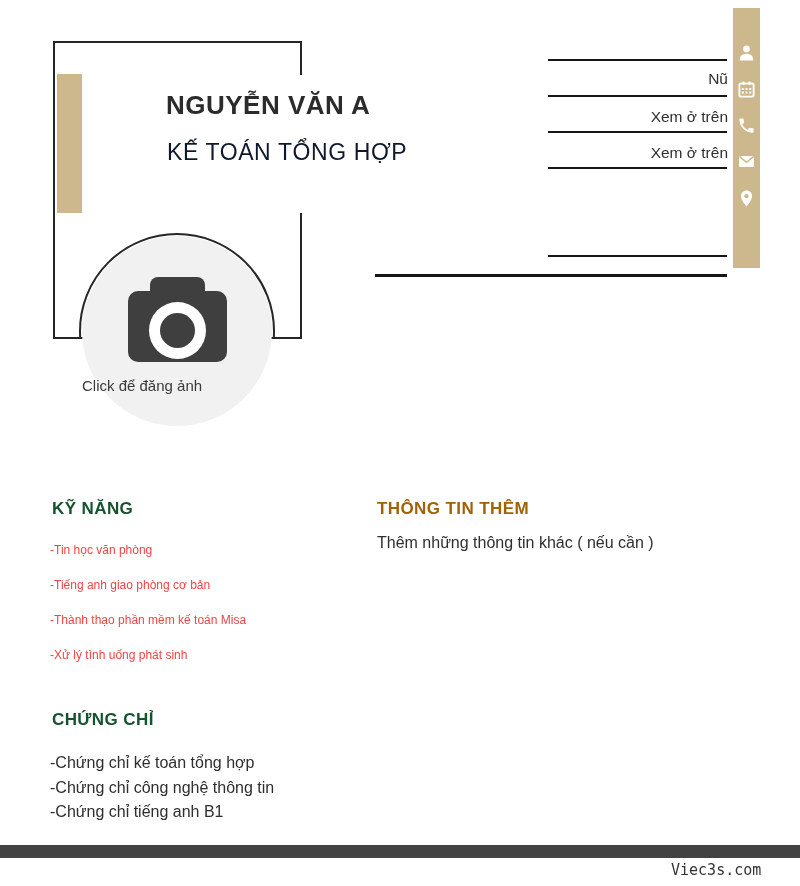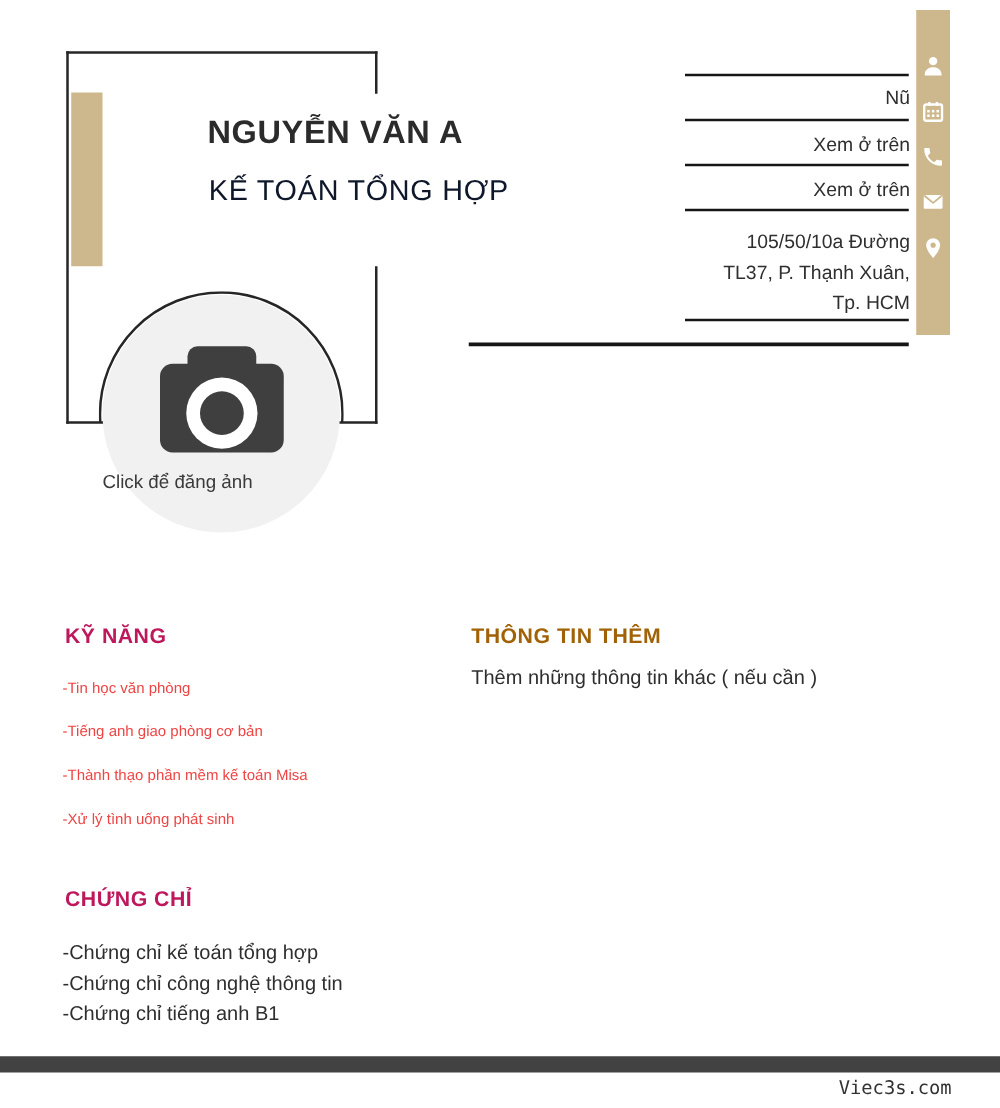--- a/index.html
+++ b/index.html
@@ -44,21 +44,21 @@
   .rule  { position:absolute; left:548px; width:179px; height:2px; background:#161616; }
   .f-gender  { top:30px;margin-top:40px; }  .r-gender { top:59px; }
   .f-dob     { top:72px; }  .r-dob    { top:95px; }
   .f-phone   { top:108px; } .r-phone  { top:131px; }
   .f-email   { top:144px; } .r-email  { top:167px; }
   .f-address { top:182px; line-height:24.5px; } .r-address { top:255px; }
   .contact-divider { left:375px; top:274px; width:352px; height:3px; background:#161616; }
 
   
   .sec-heading { position:absolute; font-size:17px; font-weight:bold; letter-spacing:.4px; }
-  .tan-heading { color:#be185d;text-align:center; }
+  .tan-heading { color:#14532d;text-align:center; }
   .dark-heading{ color:#a16207; }
   .h-skills { left:52px; top:499px; }
   .h-certs  { left:52px; top:710px; }
   .h-more   { left:377px; top:499px; }
 
   .skills-list { left:50px; top:538px; width:263px; font-size:12px; color:#ef4444; }
   .skills-list .li { line-height:24px; margin-bottom:11px; text-align:justify; }
   .certs-list { left:50px; top:751px; width:290px; font-size:16px; color:#2e2e2e; }
   .certs-list .li { line-height:24.5px; }
   .more-note { left:377px; top:534px; width:380px; font-size:16px; color:#2e2e2e; }
@@ -127,25 +127,20 @@
   <div class="rule r-gender"></div>
 
   <div class="rule r-dob"></div>
 
   <div class="field f-phone">Xem ở trên</div>
   <div class="rule r-phone"></div>
 
   <div class="field f-email">Xem ở trên</div>
   <div class="rule r-email"></div>
 
-  <div class="field f-address">
-    <div>105/50/10a Đường</div>
-    <div>TL37, P. Thạnh Xuân,</div>
-    <div>Tp. HCM</div>
-  </div>
   <div class="rule r-address"></div>
   <div class="abs contact-divider"></div>
 
   <div class="sec-heading tan-heading h-skills">KỸ NĂNG</div>
   <div class="abs skills-list">
     <div class="li">-Tin học văn phòng</div>
     <div class="li">-Tiếng anh giao phòng cơ bản</div>
     <div class="li">-Thành thạo phần mềm kế toán Misa</div>
     <div class="li">-Xử lý tình uống phát sinh</div>
   </div>

